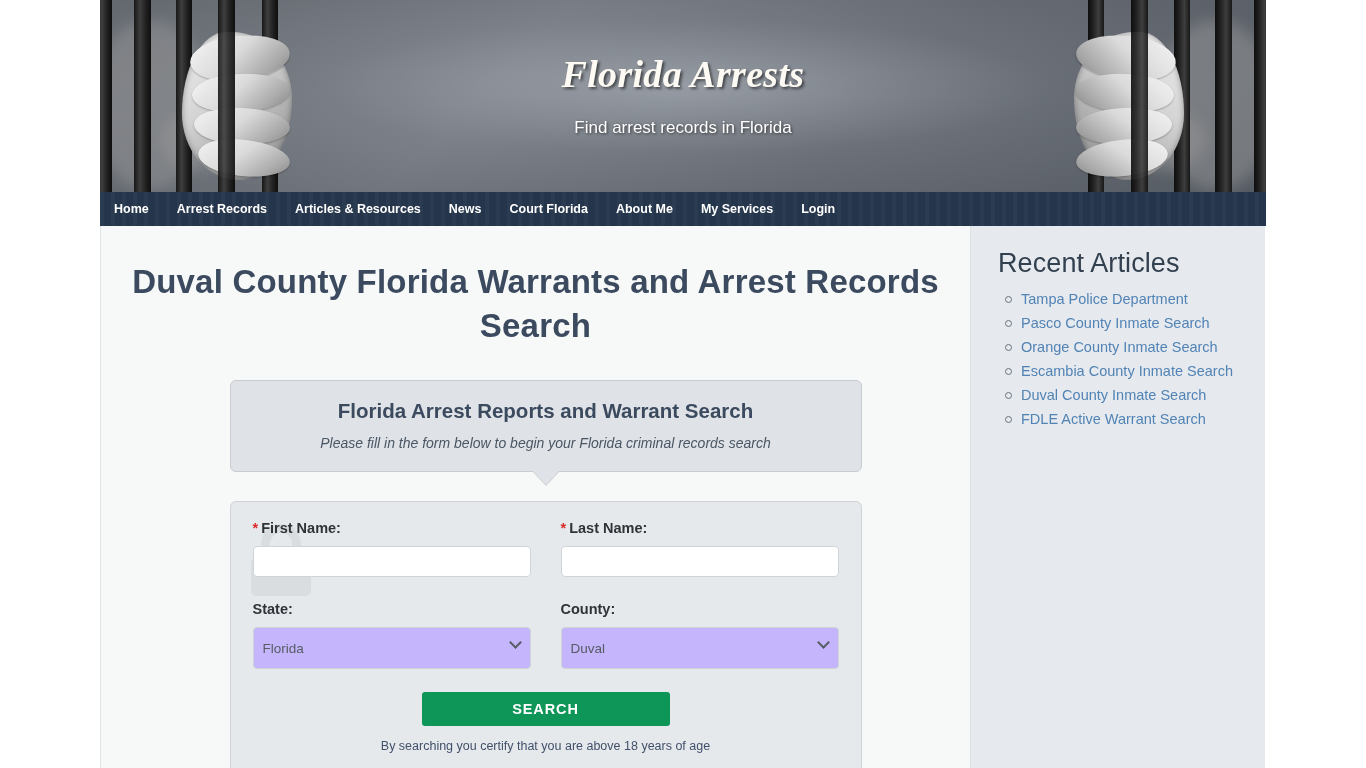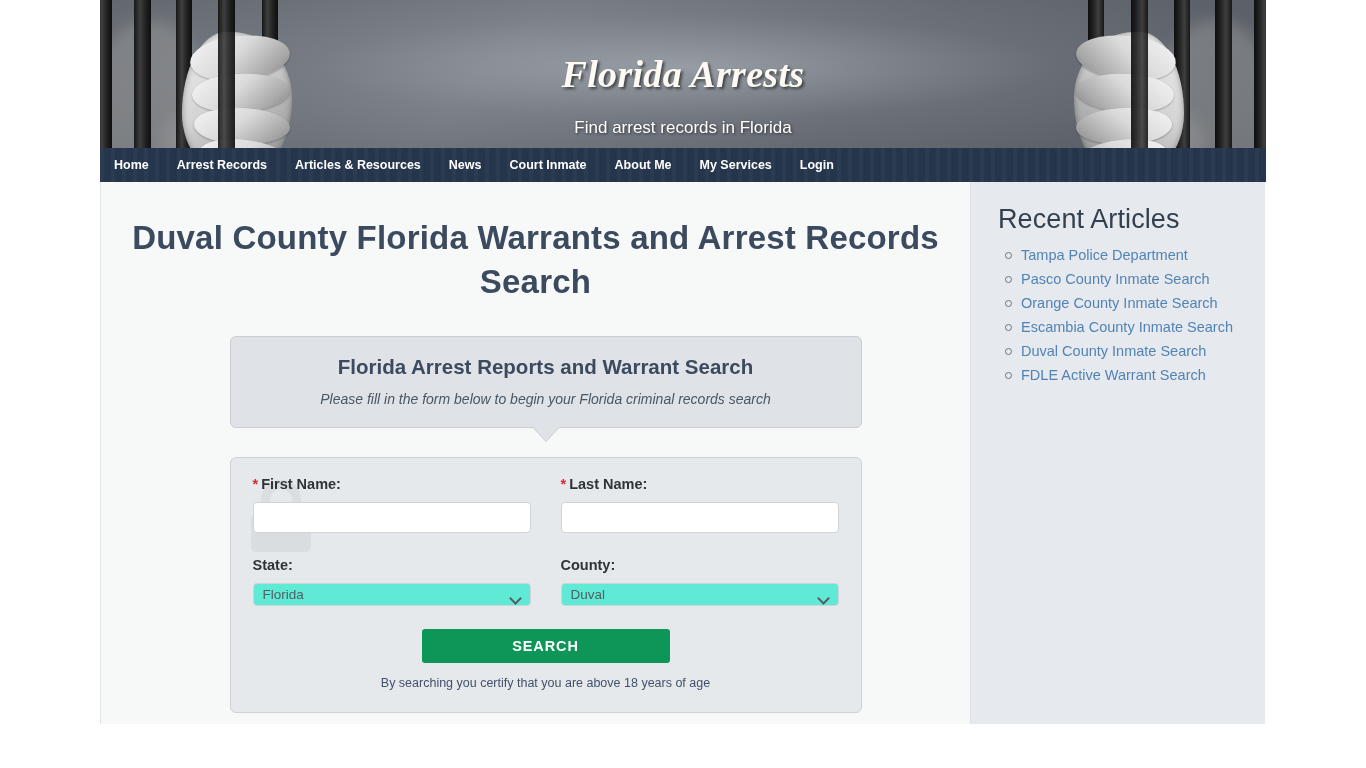--- a/index.html
+++ b/index.html
@@ -22,21 +22,21 @@
     position: absolute;
     left: 100px; top: 0;
     width: 1166px;
     height: 768px;
     background: #ffffff;
   }
 
   
   .banner {
     position: relative;
-    width: 1166px; height: 148px;
+    width: 1166px; height: 192px;
     overflow: hidden;
     background: linear-gradient(135deg, #6e737a 0%, #7d828a 35%, #6a6f77 65%, #5d636b 100%);
   }
   .banner-bars {
     position: absolute; inset: 0;
     background:
       radial-gradient(ellipse at 50% 45%, rgba(180,186,193,0.55) 0%, rgba(120,126,134,0.15) 45%, rgba(70,75,82,0.35) 100%);
   }
   .jail-left, .jail-right {
     position: absolute; top: 0; height: 192px; width: 205px;
@@ -238,22 +238,22 @@
     width: 100%; height: 31px;
     background: #ffffff;
     border: 1px solid #cfd4d9;
     border-radius: 4px;
     padding: 0 9px;
     font-size: 14px;
     color: #444;
     font-family: "Liberation Sans", sans-serif;
   }
   .field select {
-    width: 100%; height: 23px;
-    background: #5eead4;
+    width: 100%; height: 42px;
+    background: #c4b5fd;
     border: 1px solid #cfd4d9;
     border-radius: 4px;
     padding: 0 26px 0 9px;
     font-size: 13.5px;
     color: #555c63;
     font-family: "Liberation Sans", sans-serif;
     -webkit-appearance: none; -moz-appearance: none; appearance: none;
   }
   .select-shell { position: relative; }
   .select-shell .chev {
@@ -361,21 +361,21 @@
       <div class="banner-title">Florida Arrests</div>
       <div class="banner-sub">Find arrest records in Florida</div>
     </div>
 
     <div class="nav">
       <div class="nav-tex"></div>
       <a class="nav-item" href="#">Home</a>
       <a class="nav-item" href="#">Arrest Records</a>
       <a class="nav-item" href="#">Articles &amp; Resources</a>
       <a class="nav-item" href="#">News</a>
-      <a class="nav-item" href="#">Court Inmate</a>
+      <a class="nav-item" href="#">Court Florida</a>
       <a class="nav-item" href="#">About Me</a>
       <a class="nav-item" href="#">My Services</a>
       <a class="nav-item" href="#">Login</a>
     </div>
 
     <div class="columns">
 
       <div class="main">
 
         <h1 class="page-title">Duval County Florida Warrants and Arrest Records Search</h1>

